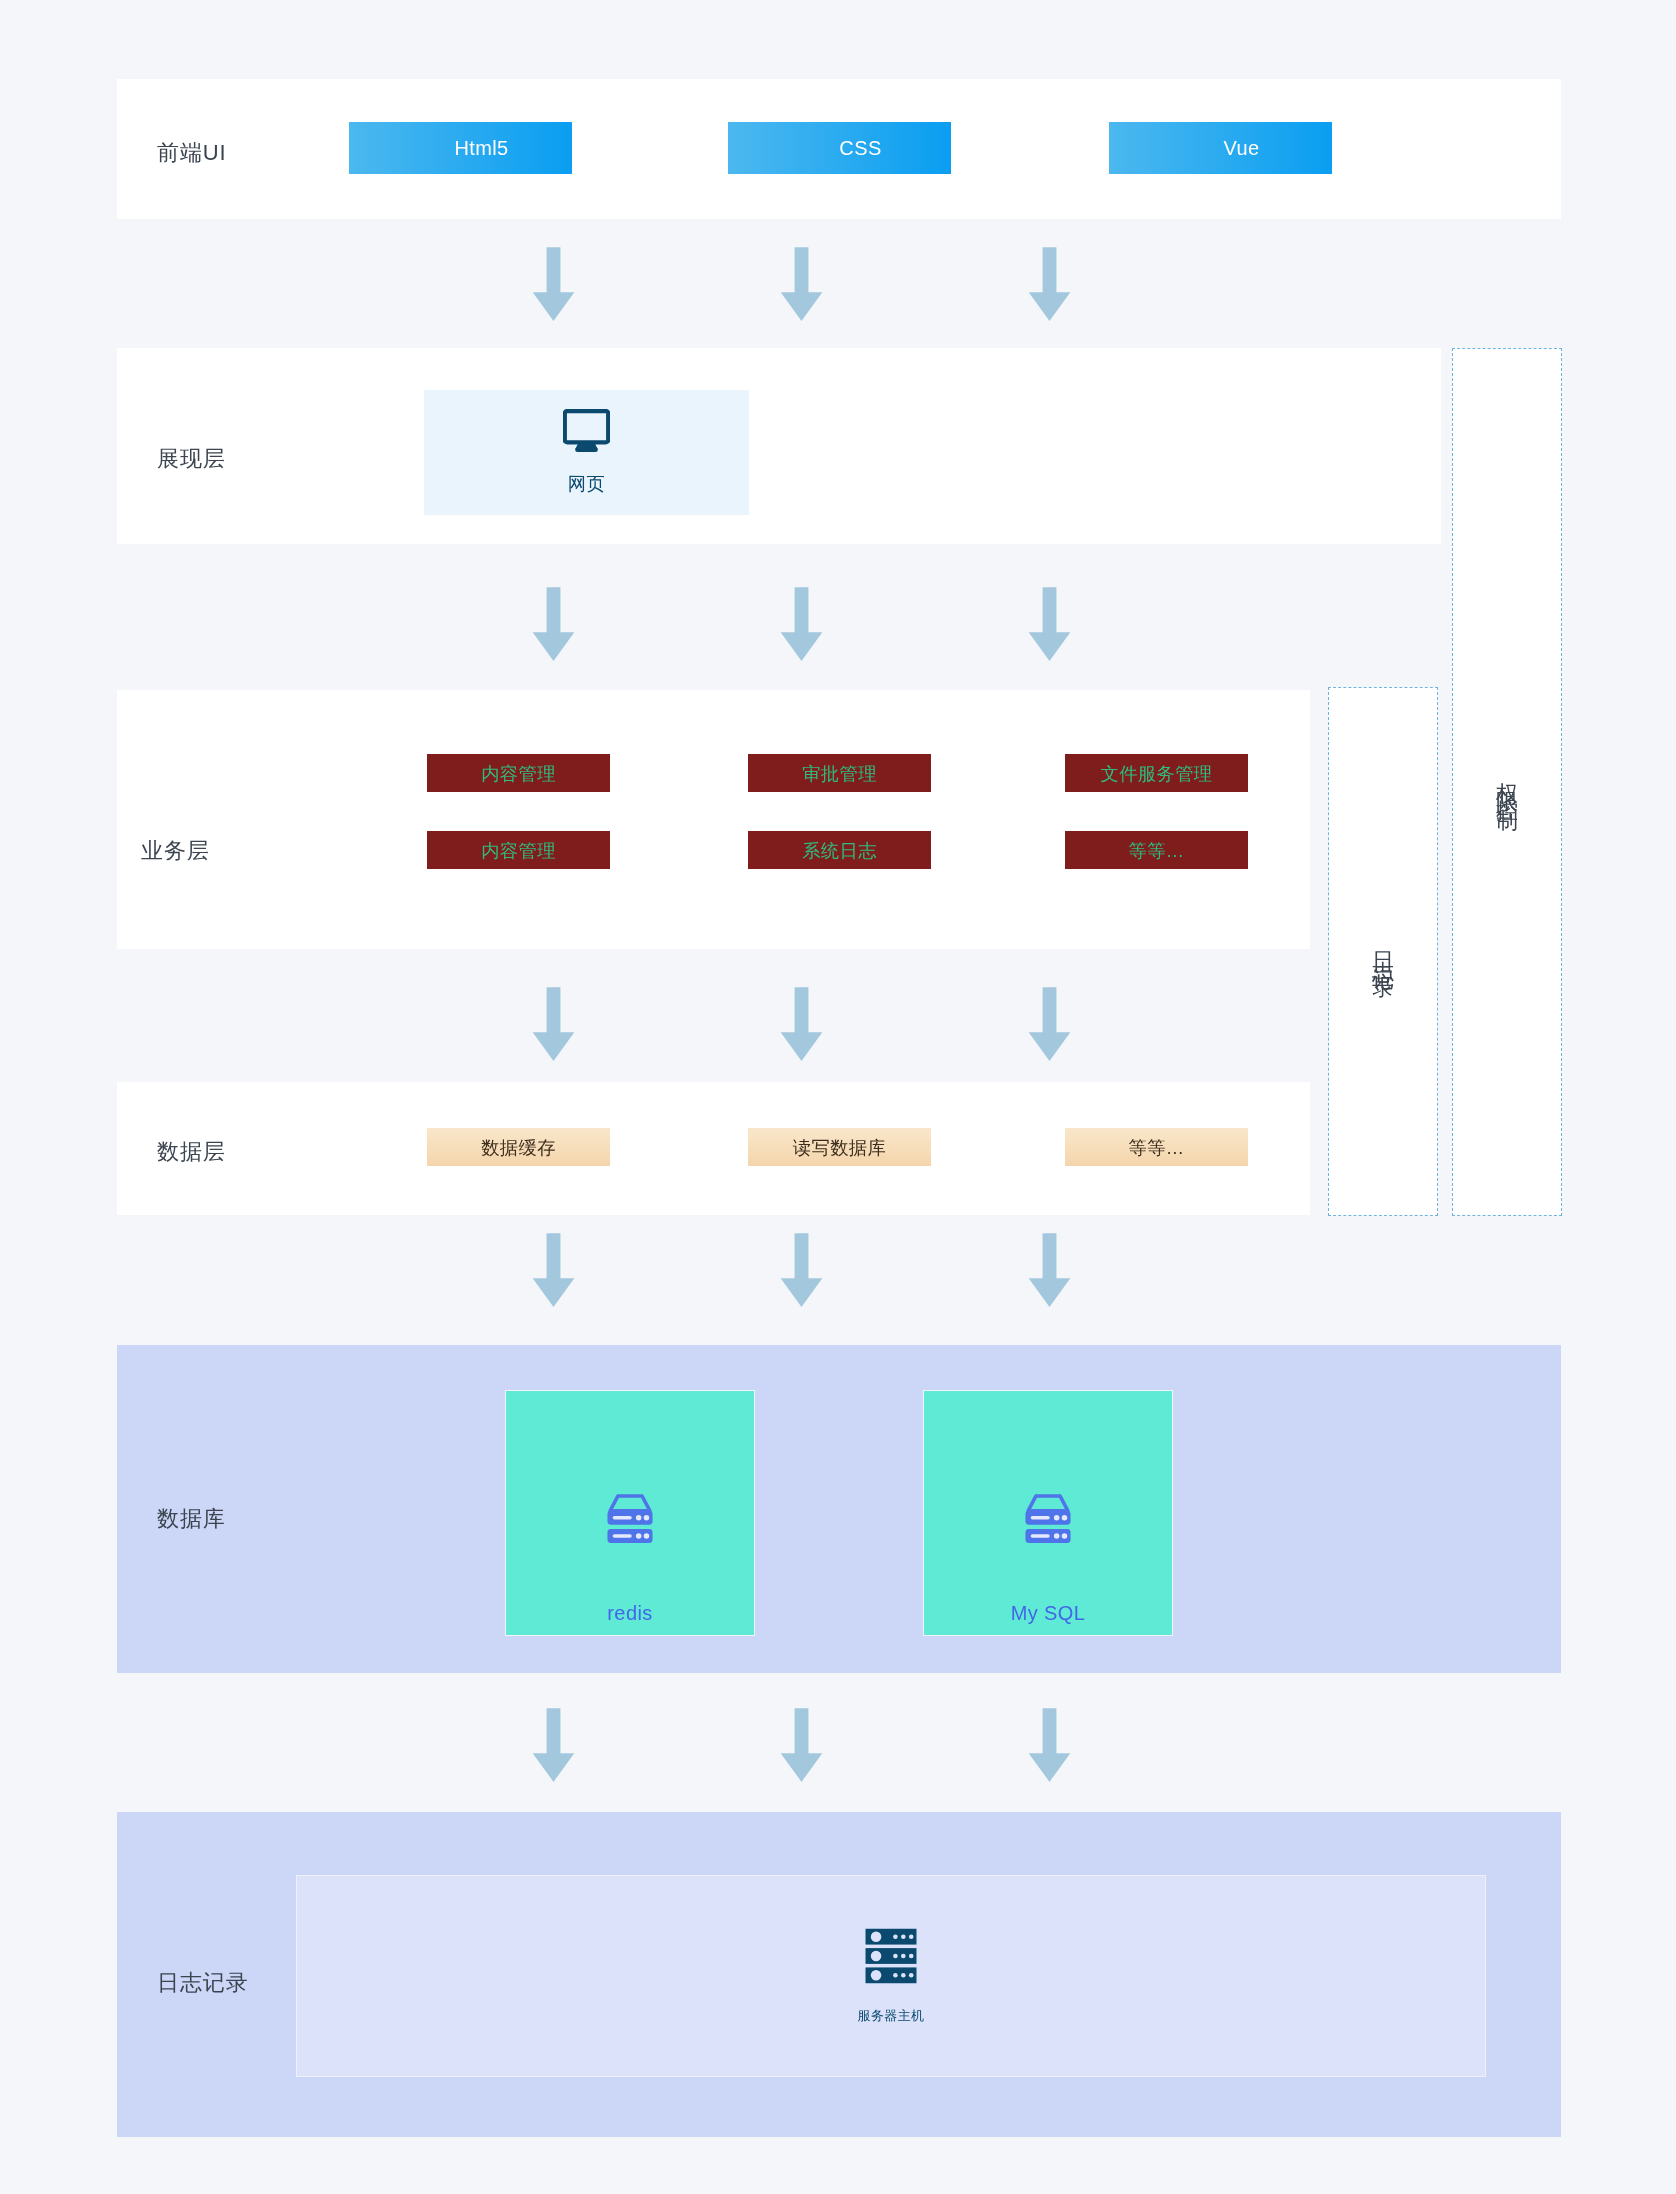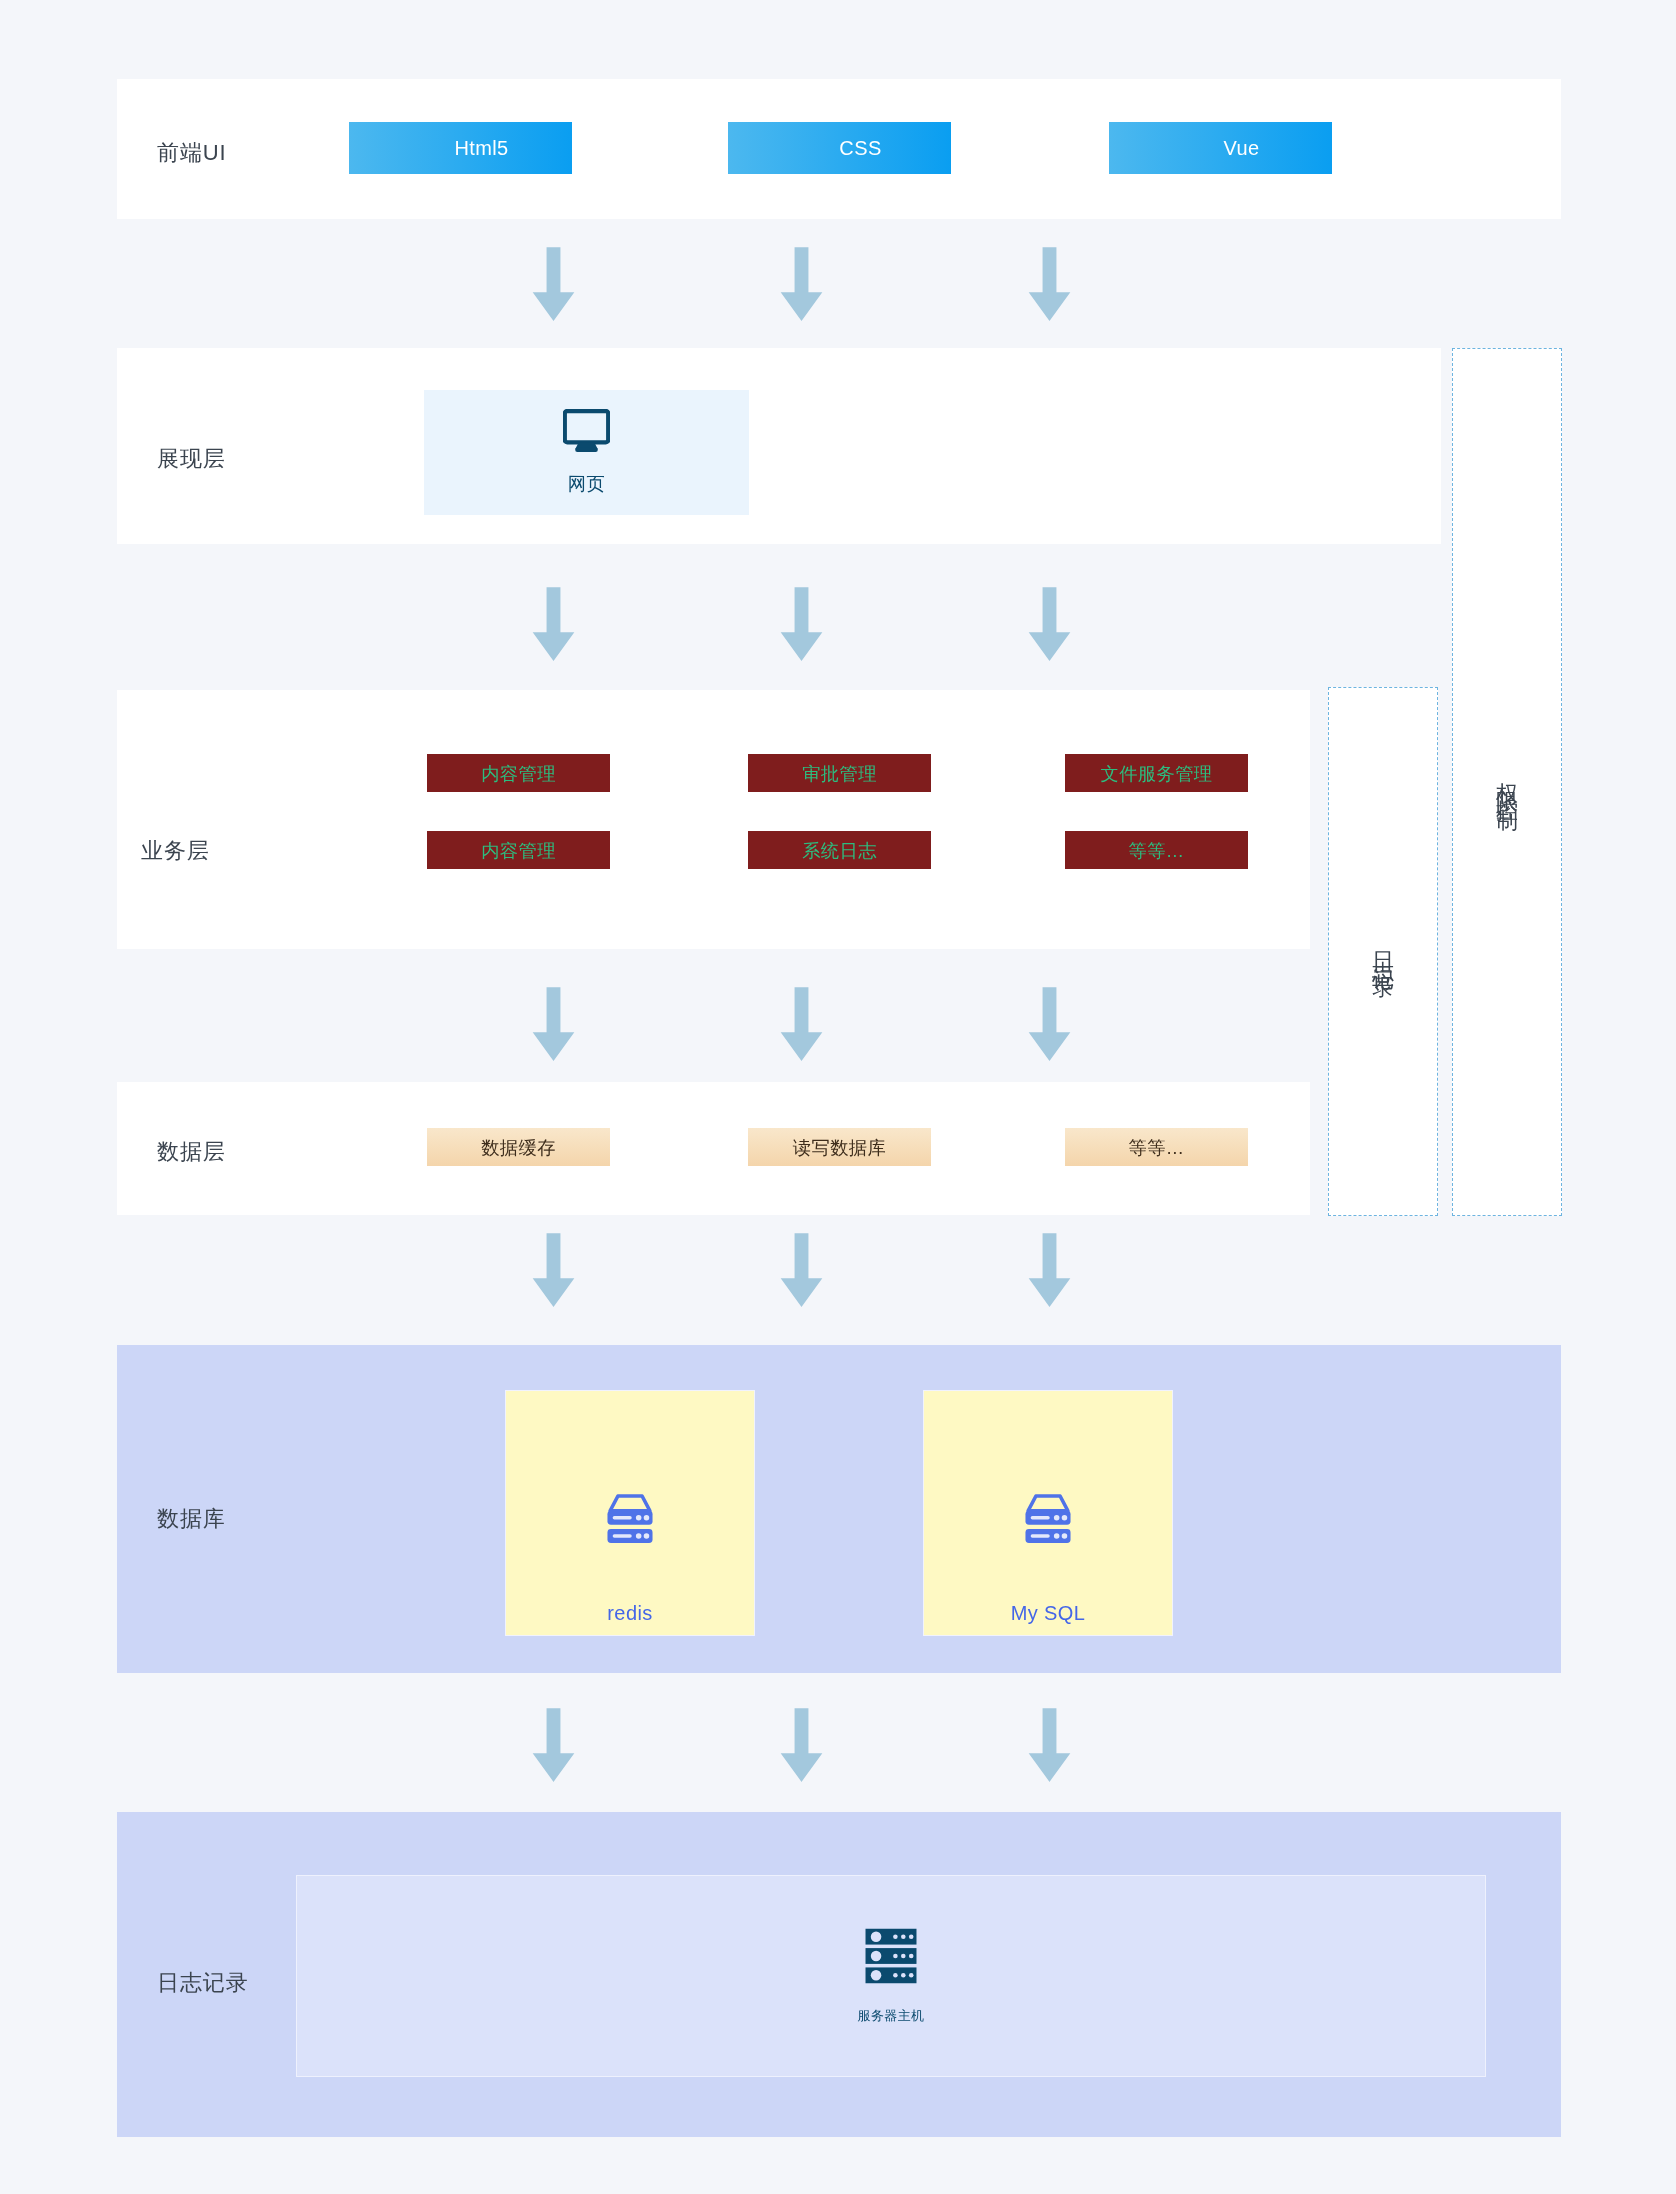--- a/index.html
+++ b/index.html
@@ -91,21 +91,21 @@
     align-items: center;
     justify-content: center;
     letter-spacing: 0.4px;
     white-space: nowrap;
   }
 
   
   .band-lav { position: absolute; background: #ccd6f7; }
   .db-card {
     position: absolute;
-    background: #fef9c3;
+    background: #5eead4;
     border: 0.9px solid #f1f3fd;
     display: flex;
     flex-direction: column;
     align-items: center;
   }
   .db-card .ico { position: absolute; top: 103px; }
   .db-card .cap {
     position: absolute;
     top: 211px;
     font-size: 20px;

